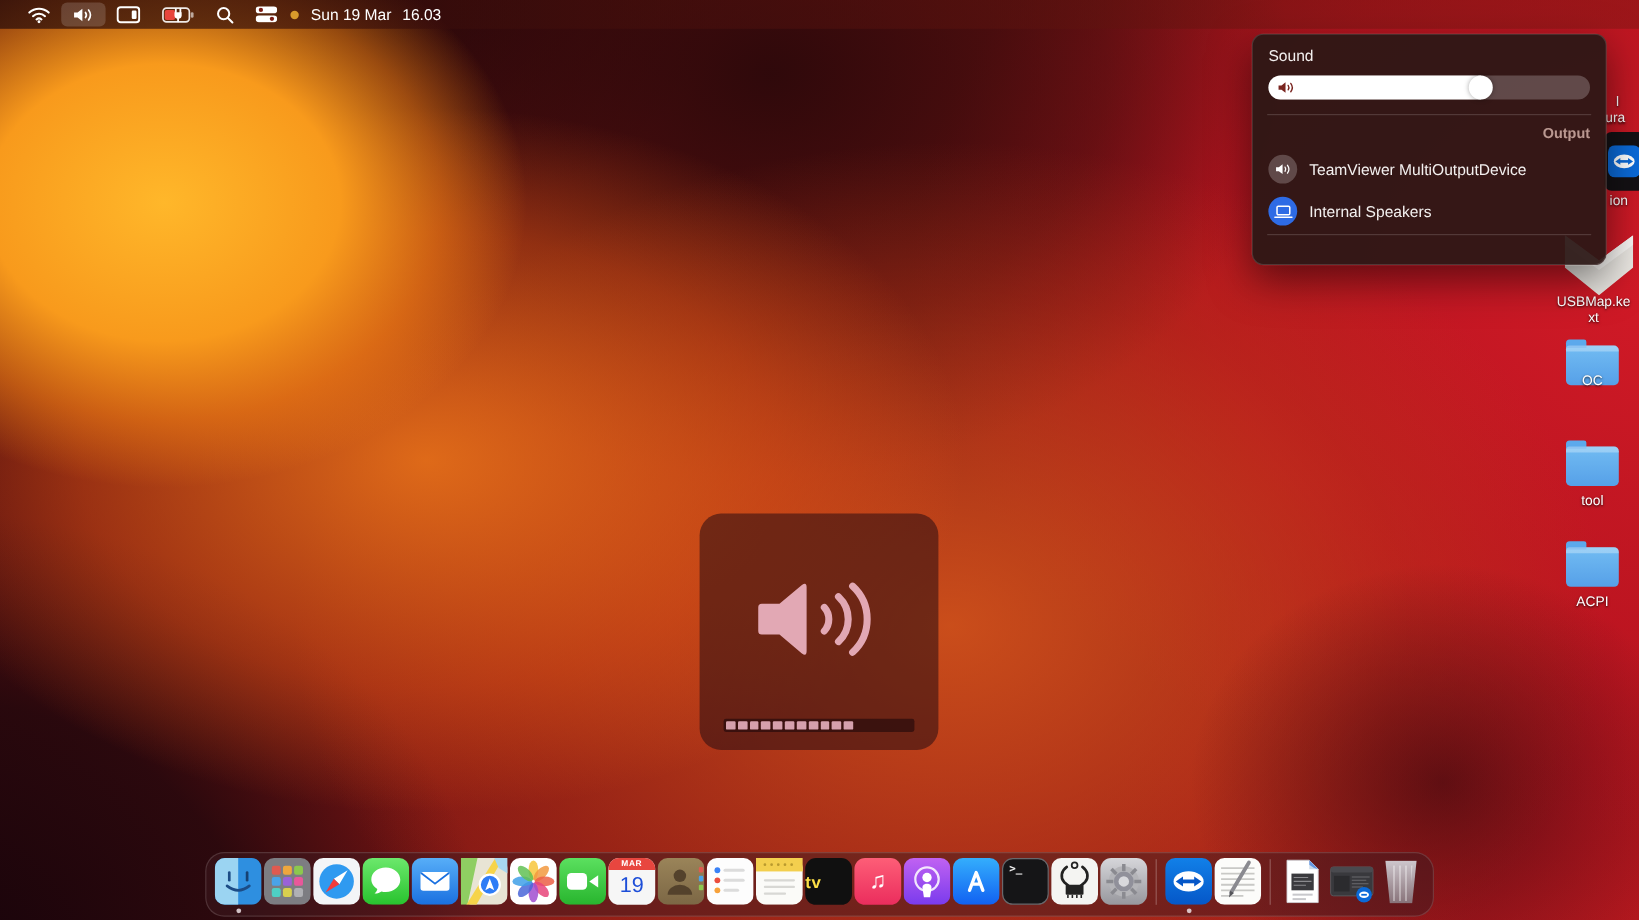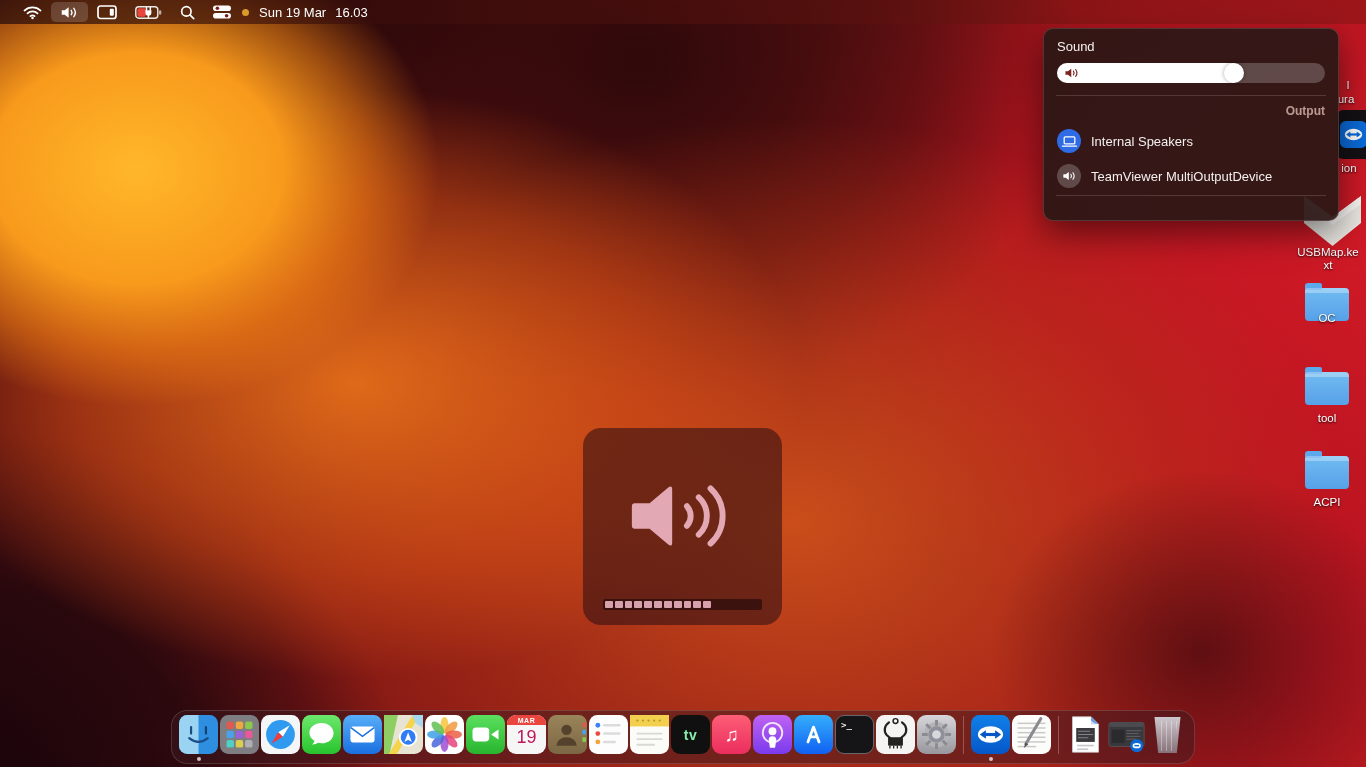--- a/index.html
+++ b/index.html
@@ -82,23 +82,23 @@
     height:54px; display:flex; align-items:flex-start; gap:2px; padding:4px 7px 0 7px;
     background:rgba(62,26,31,0.5); border:1px solid rgba(255,255,255,0.14);
     border-radius:16px; z-index:40; }
   .di { width:39px; height:39px; border-radius:9px; position:relative; flex:none; }
   .di svg { display:block; }
   .dock-sep { width:1px; height:38px; background:rgba(255,255,255,0.25); margin:1px 5px 0 5px; flex:none; }
   .dock-dot { position:absolute; bottom:-7px; left:50%; transform:translateX(-50%);
     width:4px; height:4px; border-radius:50%; background:rgba(235,225,228,0.85); }
   .cal-icon { background:#f6f6f6; border-radius:9px; overflow:hidden; display:flex; flex-direction:column; align-items:center; }
   .cal-month { width:100%; text-align:center; background:#e8463f; color:#fff; font-size:7px; font-weight:bold; padding:2px 0 1px 0; letter-spacing:0.5px; }
-  .cal-day { color:#be185d; font-size:18px; font-weight:300; line-height:1.35; }
-  .tv-icon { background:#101010; display:flex; align-items:center; justify-content:center;
-    color:#86efac; font-weight:bold; font-size:14px; letter-spacing:0.5px; }
+  .cal-day { color:#1d4ed8; font-size:18px; font-weight:300; line-height:1.35; }
+  .tv-icon { background:#101010; display:flex; align-items:center; 
+    color:#fde047; font-weight:bold; font-size:14px; letter-spacing:0.5px; }
   .music-icon { background:linear-gradient(180deg,#fd5e77,#eb2d5d); display:flex; align-items:center; justify-content:center; color:#fff; font-size:19px; }
   .term-icon { background:#151517; border:1px solid #68686c; color:#eee;
     font-family:"DejaVu Sans Mono","Liberation Mono",monospace; font-size:9px; padding:4px 0 0 5px; font-weight:bold; }
   .gear-icon { background:linear-gradient(180deg,#d6d6da,#97979d); display:flex; align-items:center; justify-content:center; }
   .trash-icon { position:relative; }
   .trash-body { position:absolute; left:4px; top:2px; width:31px; height:36px;
     background:linear-gradient(180deg, rgba(218,218,224,0.9), rgba(148,148,156,0.72));
     -webkit-clip-path:polygon(8% 0,92% 0,80% 100%,20% 100%); clip-path:polygon(8% 0,92% 0,80% 100%,20% 100%); }
   .trash-lines { position:absolute; left:8px; top:6px; width:23px; height:30px;
     background:repeating-linear-gradient(90deg, rgba(255,255,255,0.35) 0 1.5px, transparent 1.5px 5px);
@@ -203,37 +203,37 @@
         <path fill="#7a2520" d="M2 5.5h3.4L10 2v12l-4.6-3.5H2z"></path>
         <path fill="none" stroke="#7a2520" stroke-width="1.6" stroke-linecap="round" d="M13 5.5a4.3 4.3 0 0 1 0 5"></path>
         <path fill="none" stroke="#7a2520" stroke-width="1.6" stroke-linecap="round" d="M16 3.2a8 8 0 0 1 0 9.6"></path>
       </svg>
     </div>
     <div class="sp-knob" style="left: calc(66% - 10px);"></div>
   </div>
   <div class="sp-div"></div>
   <div class="sp-output">Output</div>
   <div class="sp-row">
-    <div class="sp-circle sel">
-      <svg width="17" height="15" viewBox="0 0 24 20" fill="none" stroke="#fff" stroke-width="1.8" stroke-linecap="round">
-        <rect x="4.5" y="3.5" width="15" height="10" rx="1.5"></rect>
-          <path d="M2 16.5h20"></path>
-      </svg>
-    </div>
-    <span>Internal Speakers</span>
-  </div>
-  <div class="sp-row">
     <div class="sp-circle dim">
       <svg width="15" height="12" viewBox="0 0 22 16">
         <path fill="#fff" d="M2 5.5h3.4L10 2v12l-4.6-3.5H2z"></path>
         <path fill="none" stroke="#fff" stroke-width="1.6" stroke-linecap="round" d="M13 5.5a4.3 4.3 0 0 1 0 5"></path>
         <path fill="none" stroke="#fff" stroke-width="1.6" stroke-linecap="round" d="M16 3.2a8 8 0 0 1 0 9.6"></path>
       </svg>
     </div>
     <span>TeamViewer MultiOutputDevice</span>
+  </div>
+  <div class="sp-row">
+    <div class="sp-circle sel">
+      <svg width="17" height="15" viewBox="0 0 24 20" fill="none" stroke="#fff" stroke-width="1.8" stroke-linecap="round">
+        <rect x="4.5" y="3.5" width="15" height="10" rx="1.5"></rect>
+          <path d="M2 16.5h20"></path>
+      </svg>
+    </div>
+    <span>Internal Speakers</span>
   </div>
   <div class="sp-div"></div>
 </div>
 
 <div class="hud">
   <div class="hud-spk">
     <svg width="118" height="100" viewBox="0 0 120 100">
       <path d="M8 40q0-3 3-3h15L45 21q4-3 4 2v54q0 5-4 2L26 63H11q-3 0-3-3z" fill="#e2a8b4"></path>
       <path fill="none" stroke="#e2a8b4" stroke-width="6" stroke-linecap="round" d="M64 40a15 15 0 0 1 0 20"></path>
       <path fill="none" stroke="#e2a8b4" stroke-width="6" stroke-linecap="round" d="M76 31a26 26 0 0 1 0 38"></path>

